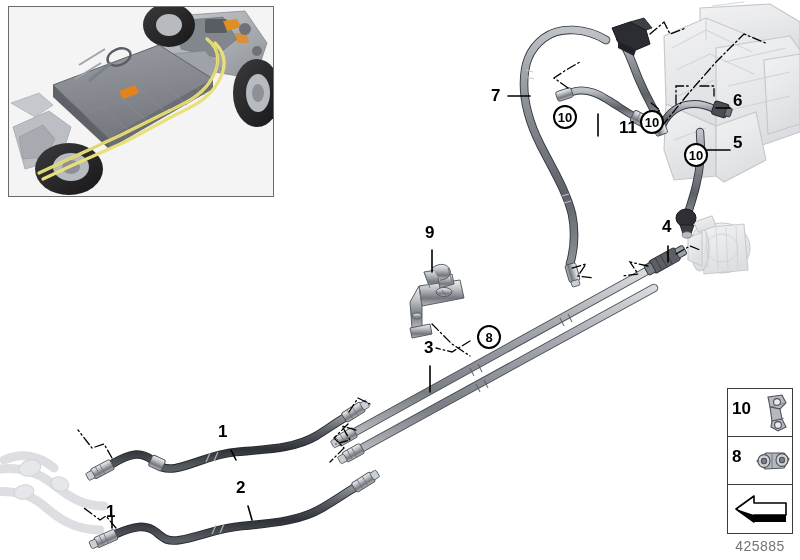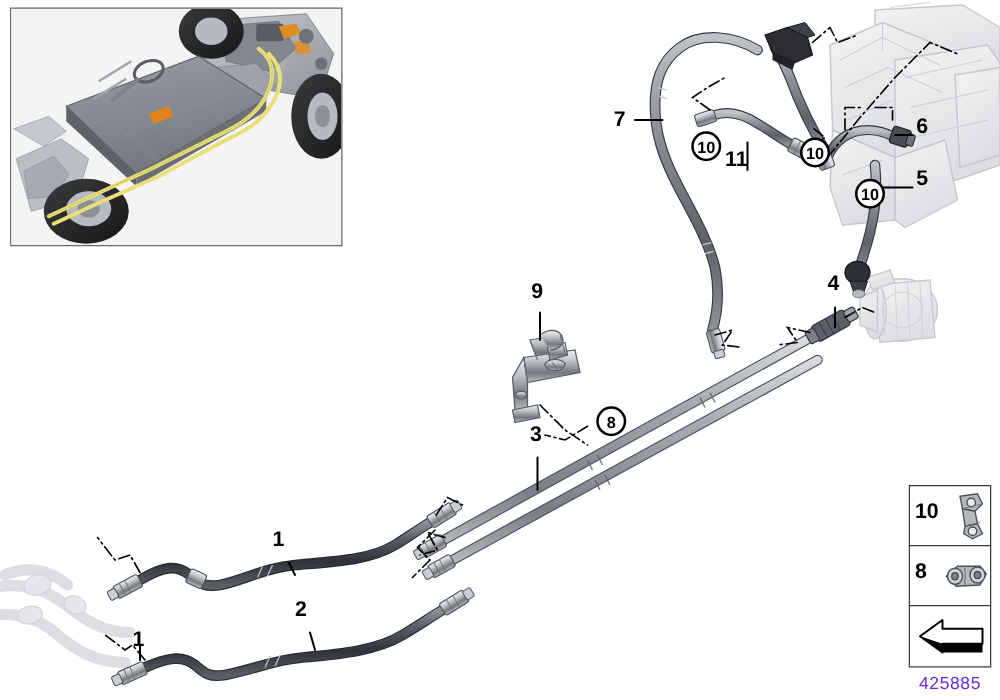--- a/index.html
+++ b/index.html
@@ -38,21 +38,21 @@
   .legend-row{
     position:relative;height:48px;border-bottom:1.2px solid #3a3a3a;
     box-sizing:border-box;
   }
   .legend-row:last-child{border-bottom:none;height:50px;}
   .legend-num{
     position:absolute;left:4px;top:10px;font-weight:bold;font-size:17px;color:#000;
   }
   .diagram-id{
     position:absolute;left:722px;top:538px;width:76px;text-align:center;
-    font-size:14px;color:#6d28d9;letter-spacing:0.5px;
+    font-size:14px;color:#737373;letter-spacing:0.5px;
   }
 </style>
 </head>
 <body>
 
 <div id="page">
 
   <div class="inset-frame">
     <svg class="layer" style="width:264px;height:189px;" viewBox="0 0 264 189">
       <defs>
@@ -439,21 +439,21 @@
 
   <div class="num" style="left:218px;top:423px;">1</div>
   <div class="num" style="left:106px;top:503px;">1</div>
   <div class="num" style="left:236px;top:479px;">2</div>
   <div class="num" style="left:424px;top:339px;">3</div>
   <div class="num" style="left:662px;top:218px;">4</div>
   <div class="num" style="left:733px;top:134px;">5</div>
   <div class="num" style="left:733px;top:92px;">6</div>
   <div class="num" style="left:491px;top:87px;">7</div>
   <div class="num" style="left:425px;top:224px;">9</div>
-  <div class="num" style="left:580px;top:119px;">11</div>
+  <div class="num" style="left:619px;top:119px;">11</div>
 
   <div class="circ" style="left:477px;top:325px;">8</div>
   <div class="circ" style="left:553px;top:105px;">10</div>
   <div class="circ" style="left:640px;top:110px;">10</div>
   <div class="circ" style="left:684px;top:143px;">10</div>
 
   <div class="legend">
 
     <div class="legend-row">
       <span class="legend-num">10</span>

